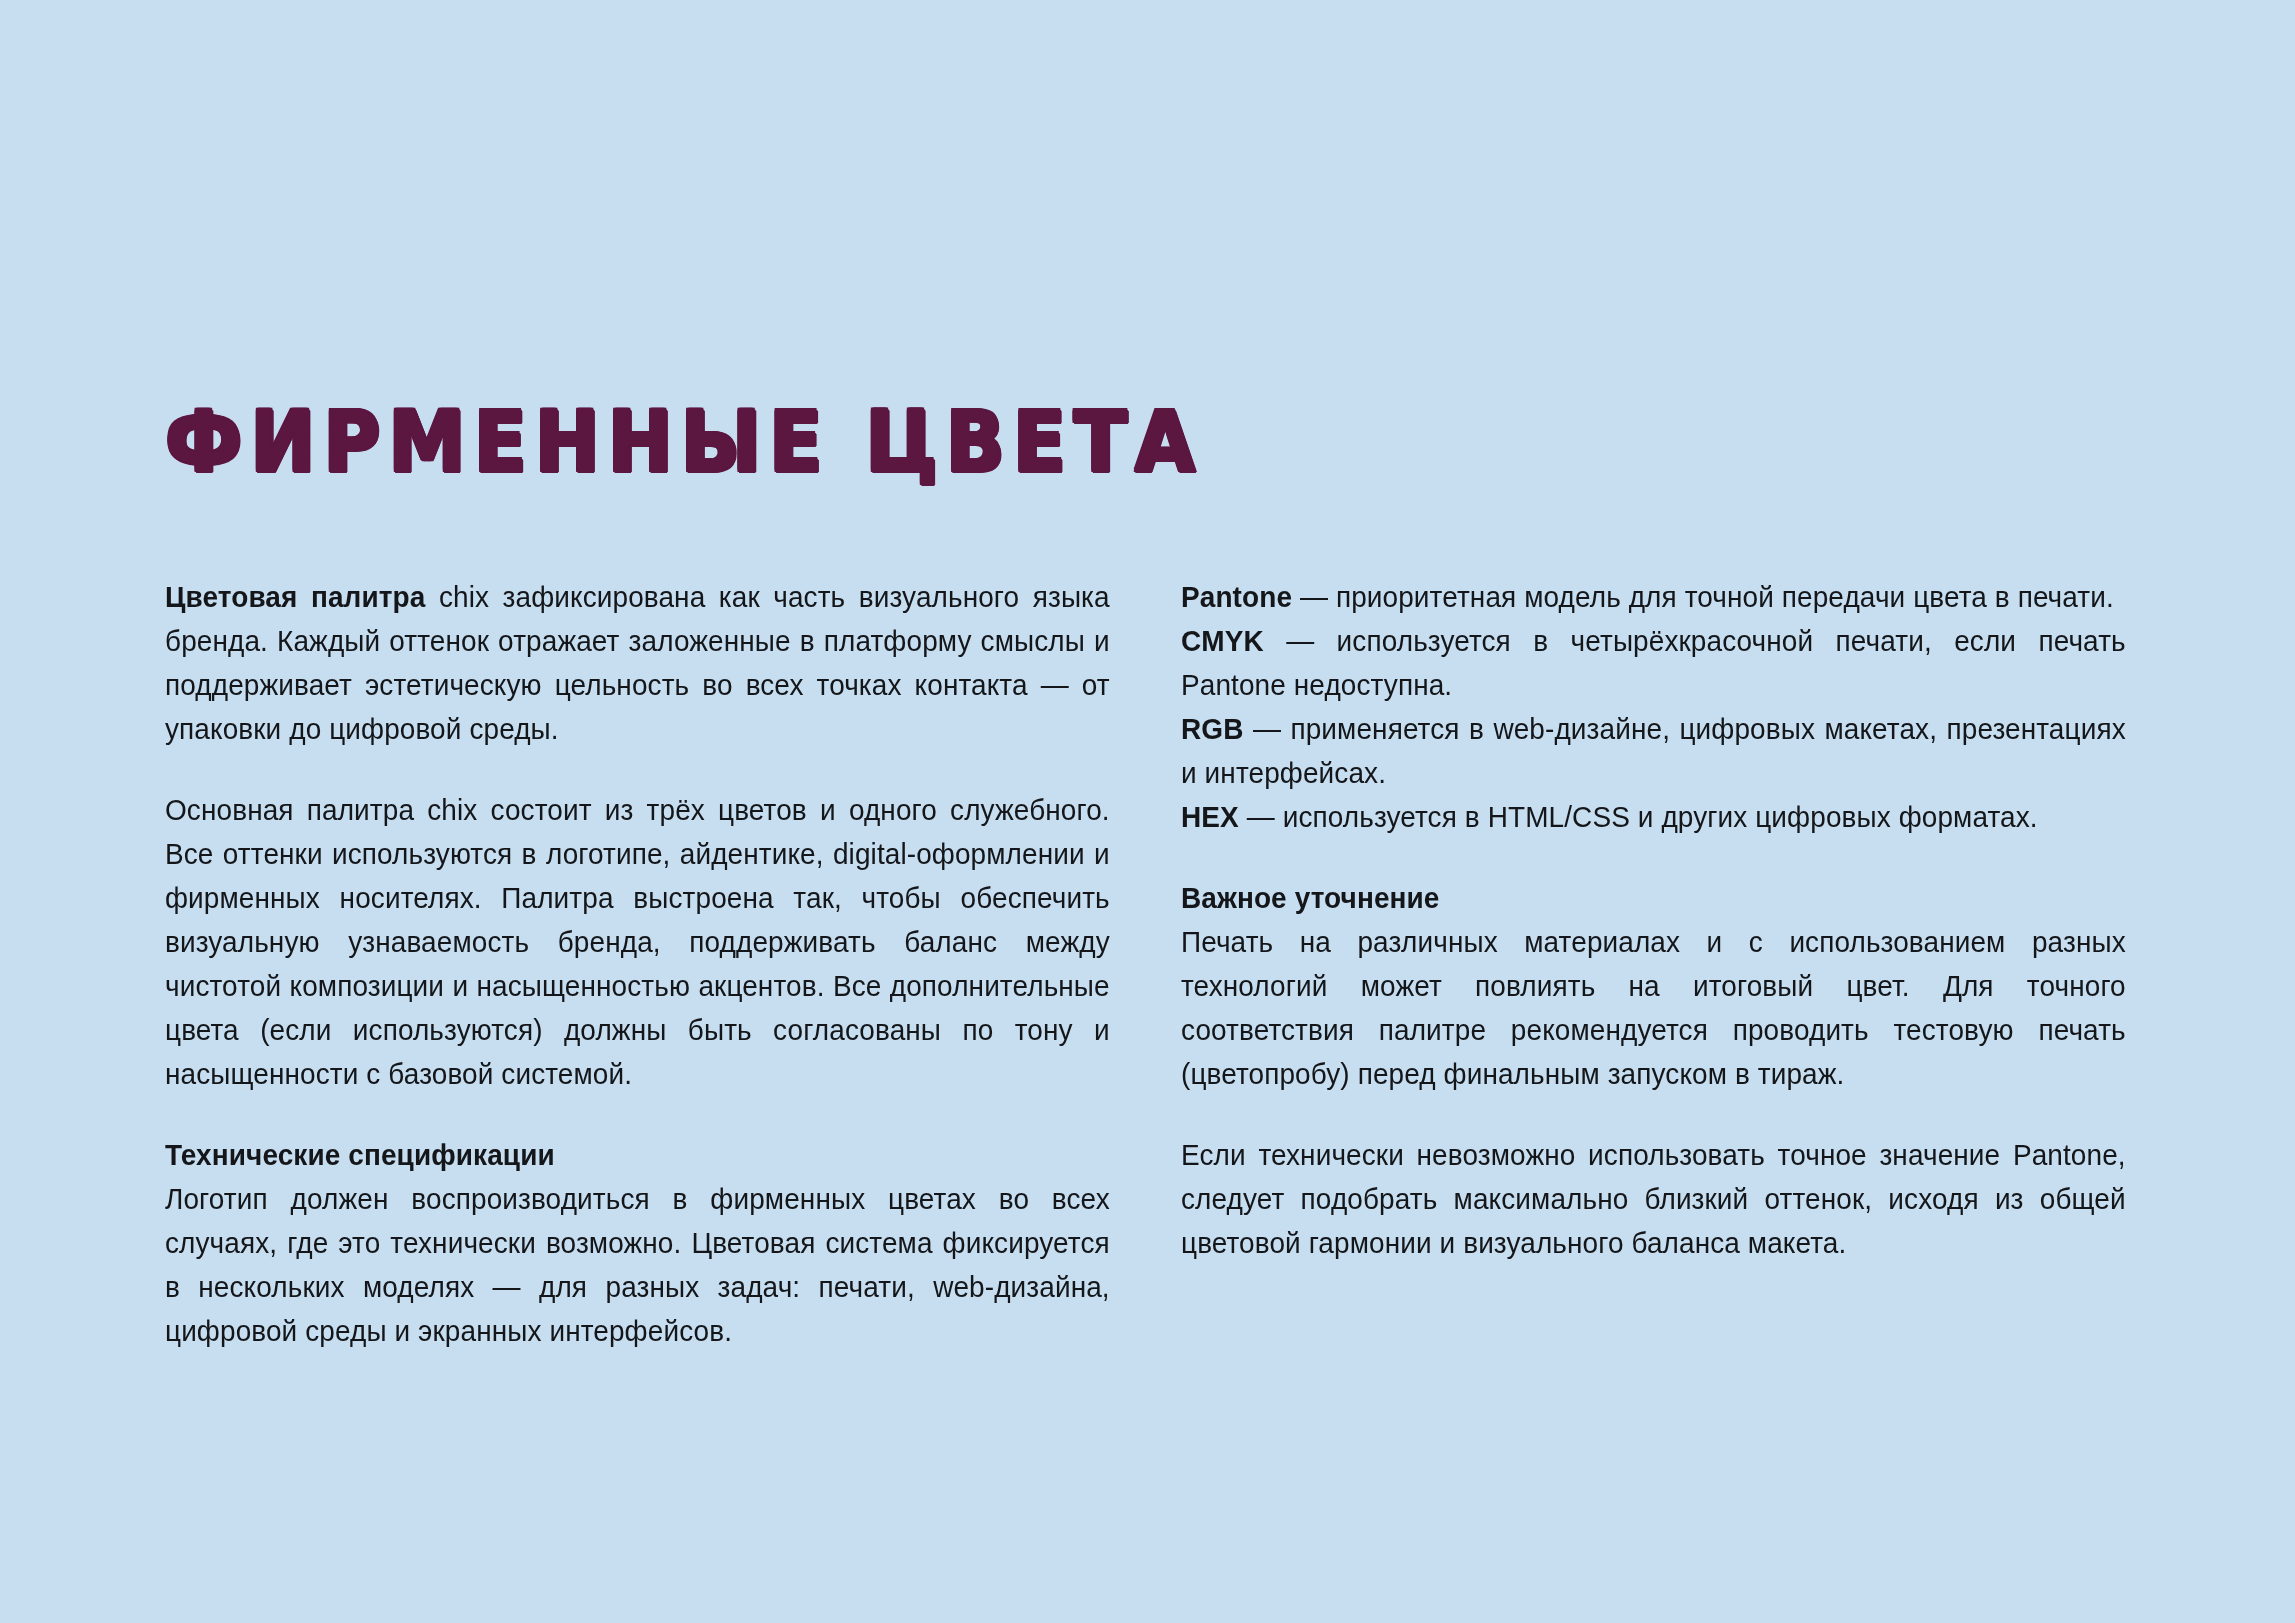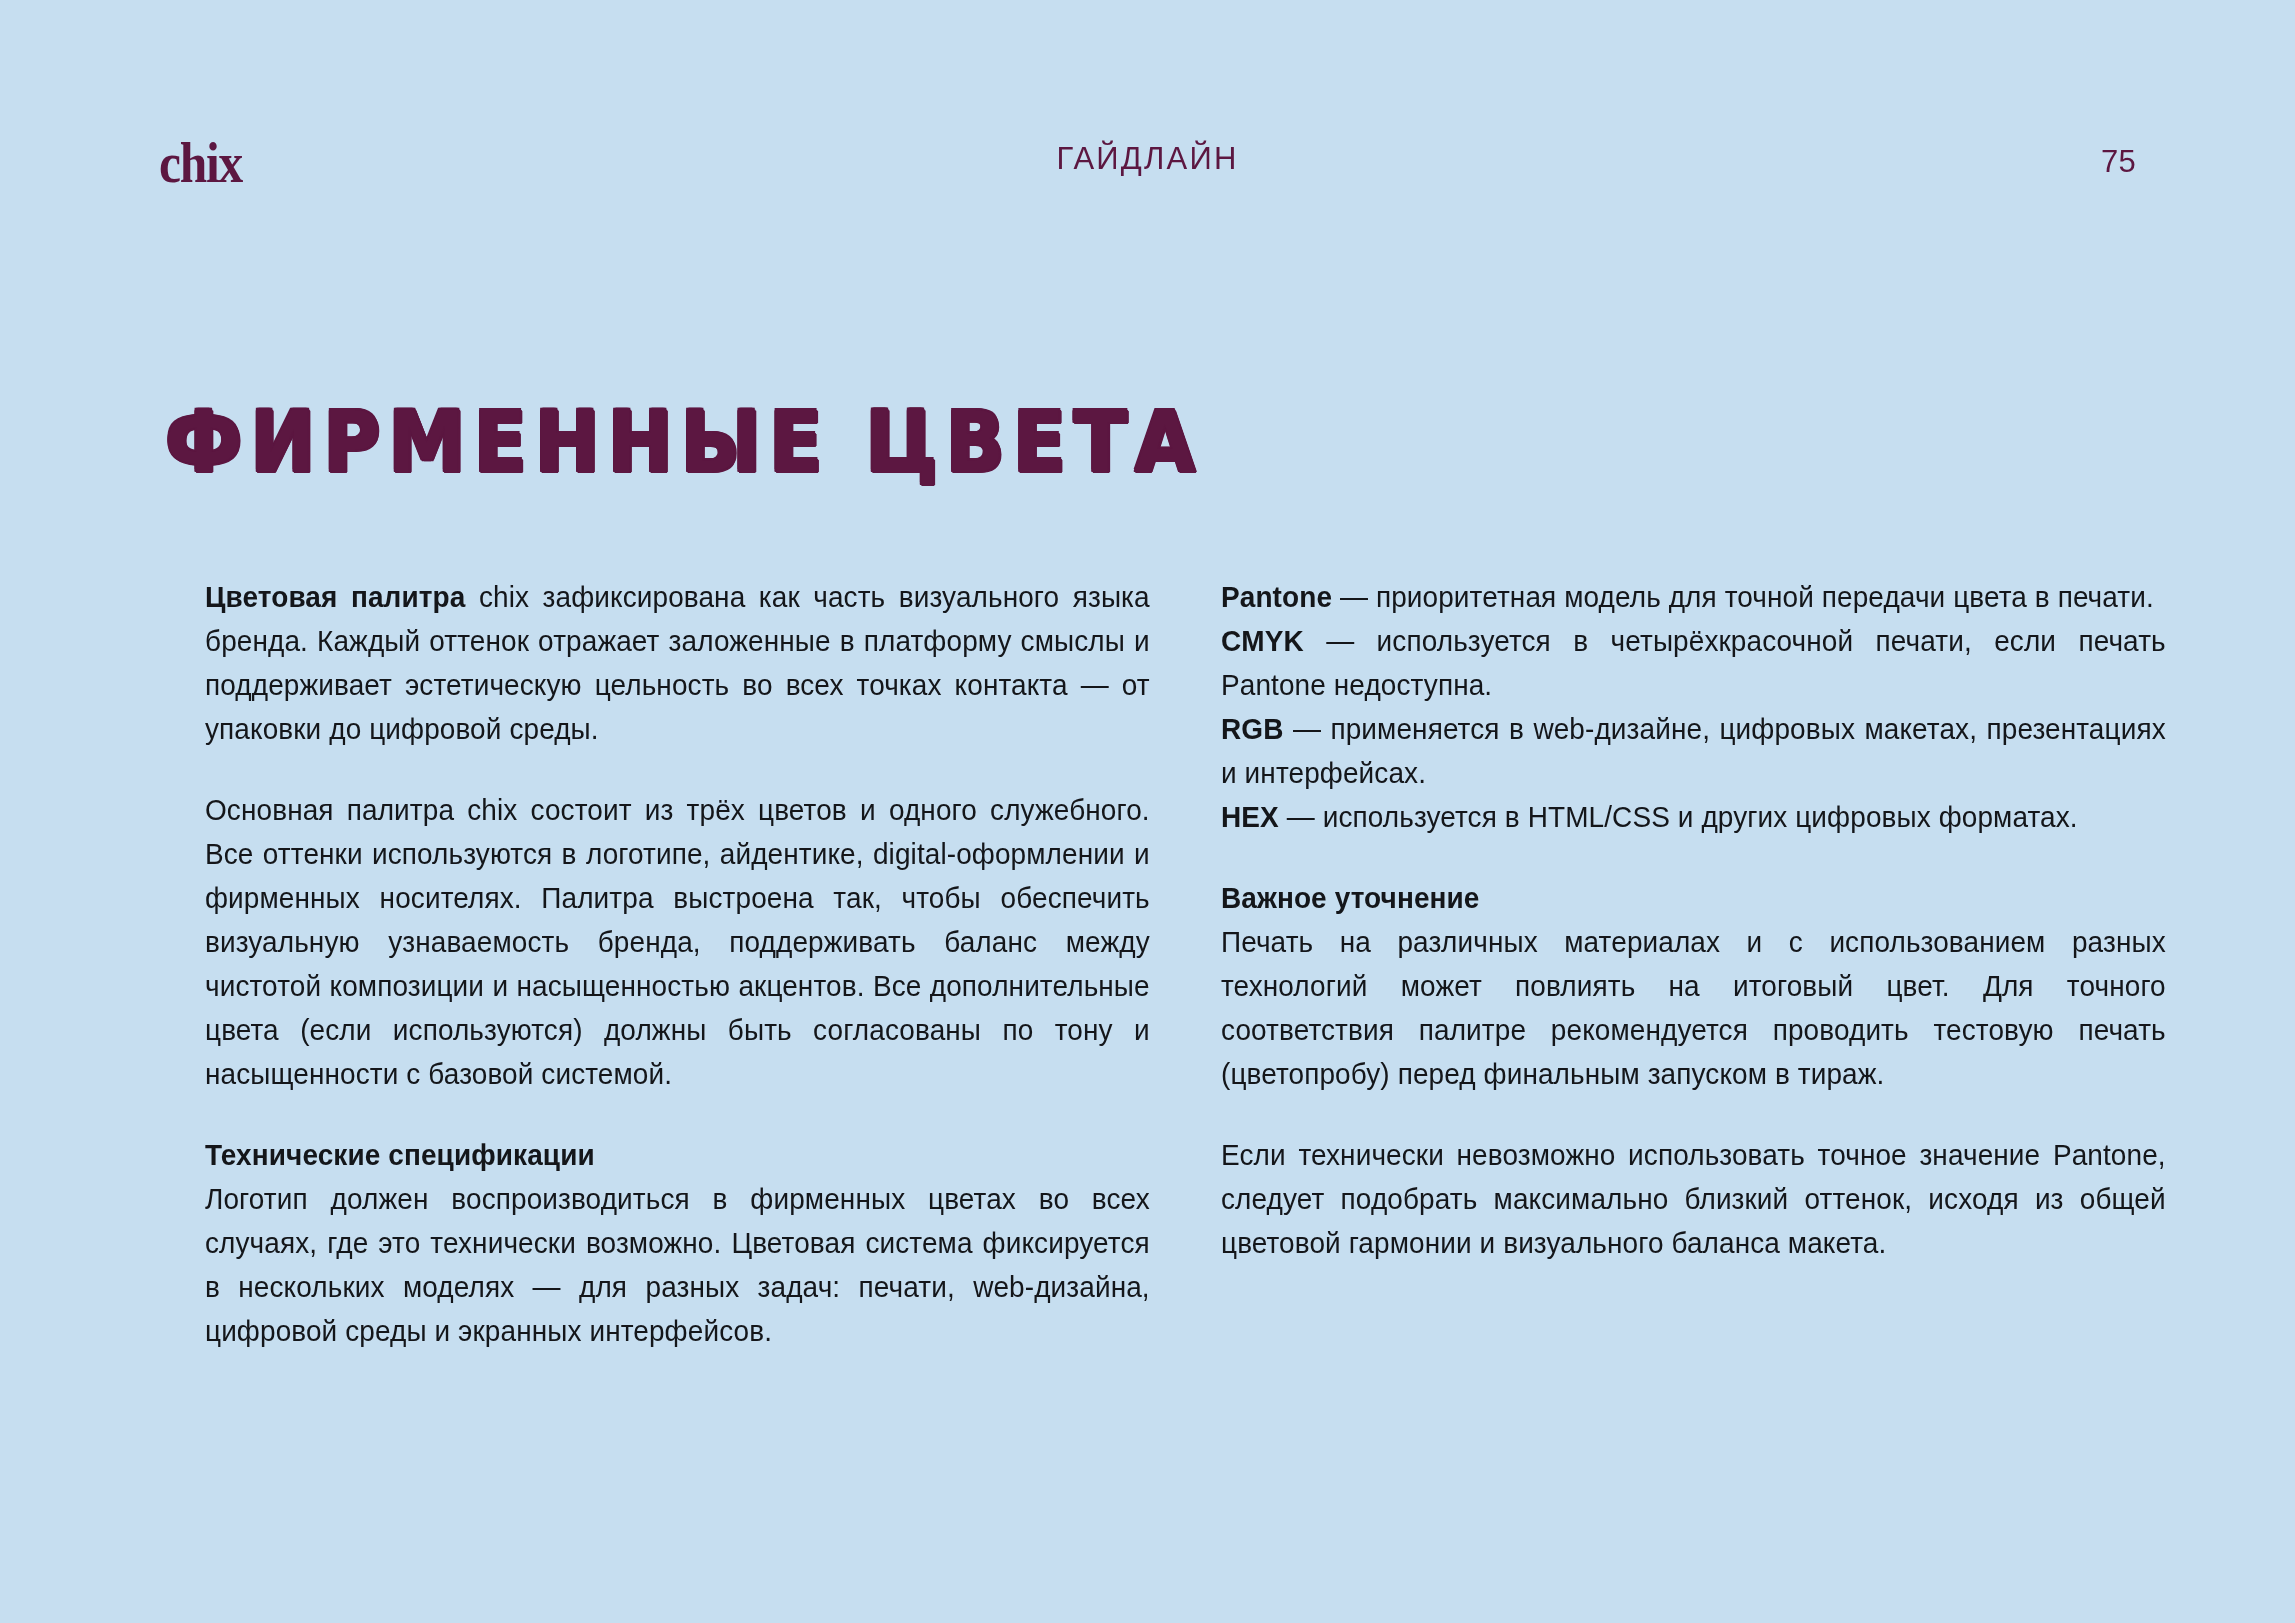--- a/index.html
+++ b/index.html
@@ -100,21 +100,20 @@
     position: absolute;
     left: 0;
     top: 575px;
     width: 2295px;
   }
 
   .col {
     position: absolute;
     top: 0;
     width: 945px;
-    margin-left: 40px;
   }
   .col-left  { left: 165px; }
   .col-right { left: 1181px; }
 
   .body-text {
     font-family: "Liberation Sans", "DejaVu Sans", sans-serif;
     font-size: 29px;
     line-height: 44px;
     color: #14161a;
     text-align: justify;
@@ -147,27 +146,20 @@
 
   .term {
     font-weight: 700;
   }
 </style>
 </head>
 <body>
 
 <div class="page">
 
-  <div class="page-header">
-    <div class="brand-logo">chix</div>
-
-    <div class="header-title">ГАЙДЛАЙН</div>
-
-    <div class="page-number">75</div>
-  </div>
 
   <div class="section-heading">ФИРМЕННЫЕ ЦВЕТА</div>
 
   <div class="columns">
 
     <div class="col col-left">
       <div class="body-text">
 
         <p class="para"><span class="lead-bold">Цветовая палитра</span><span> chix зафиксирована как часть визуального языка бренда. Каждый оттенок отражает заложенные в платформу смыслы и поддерживает эстетическую цельность во всех точках контакта — от упаковки до цифровой среды.</span></p>
 

